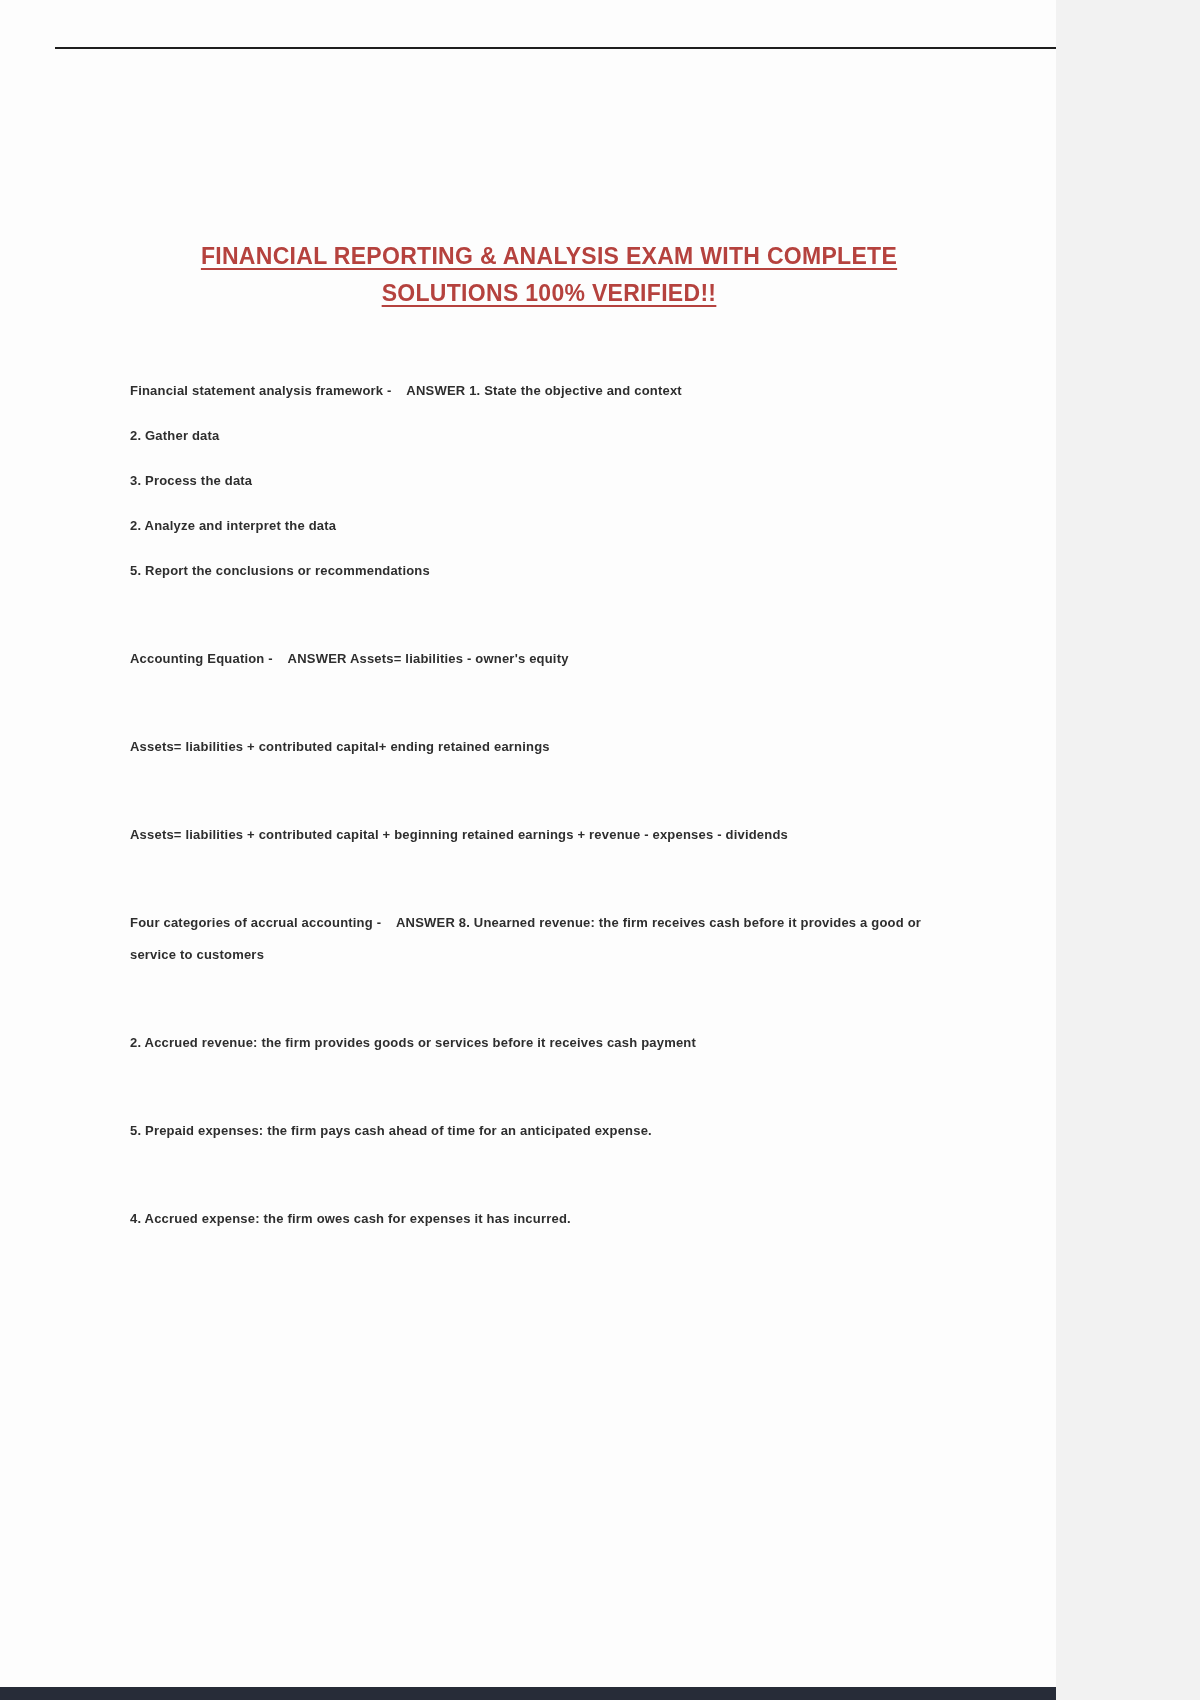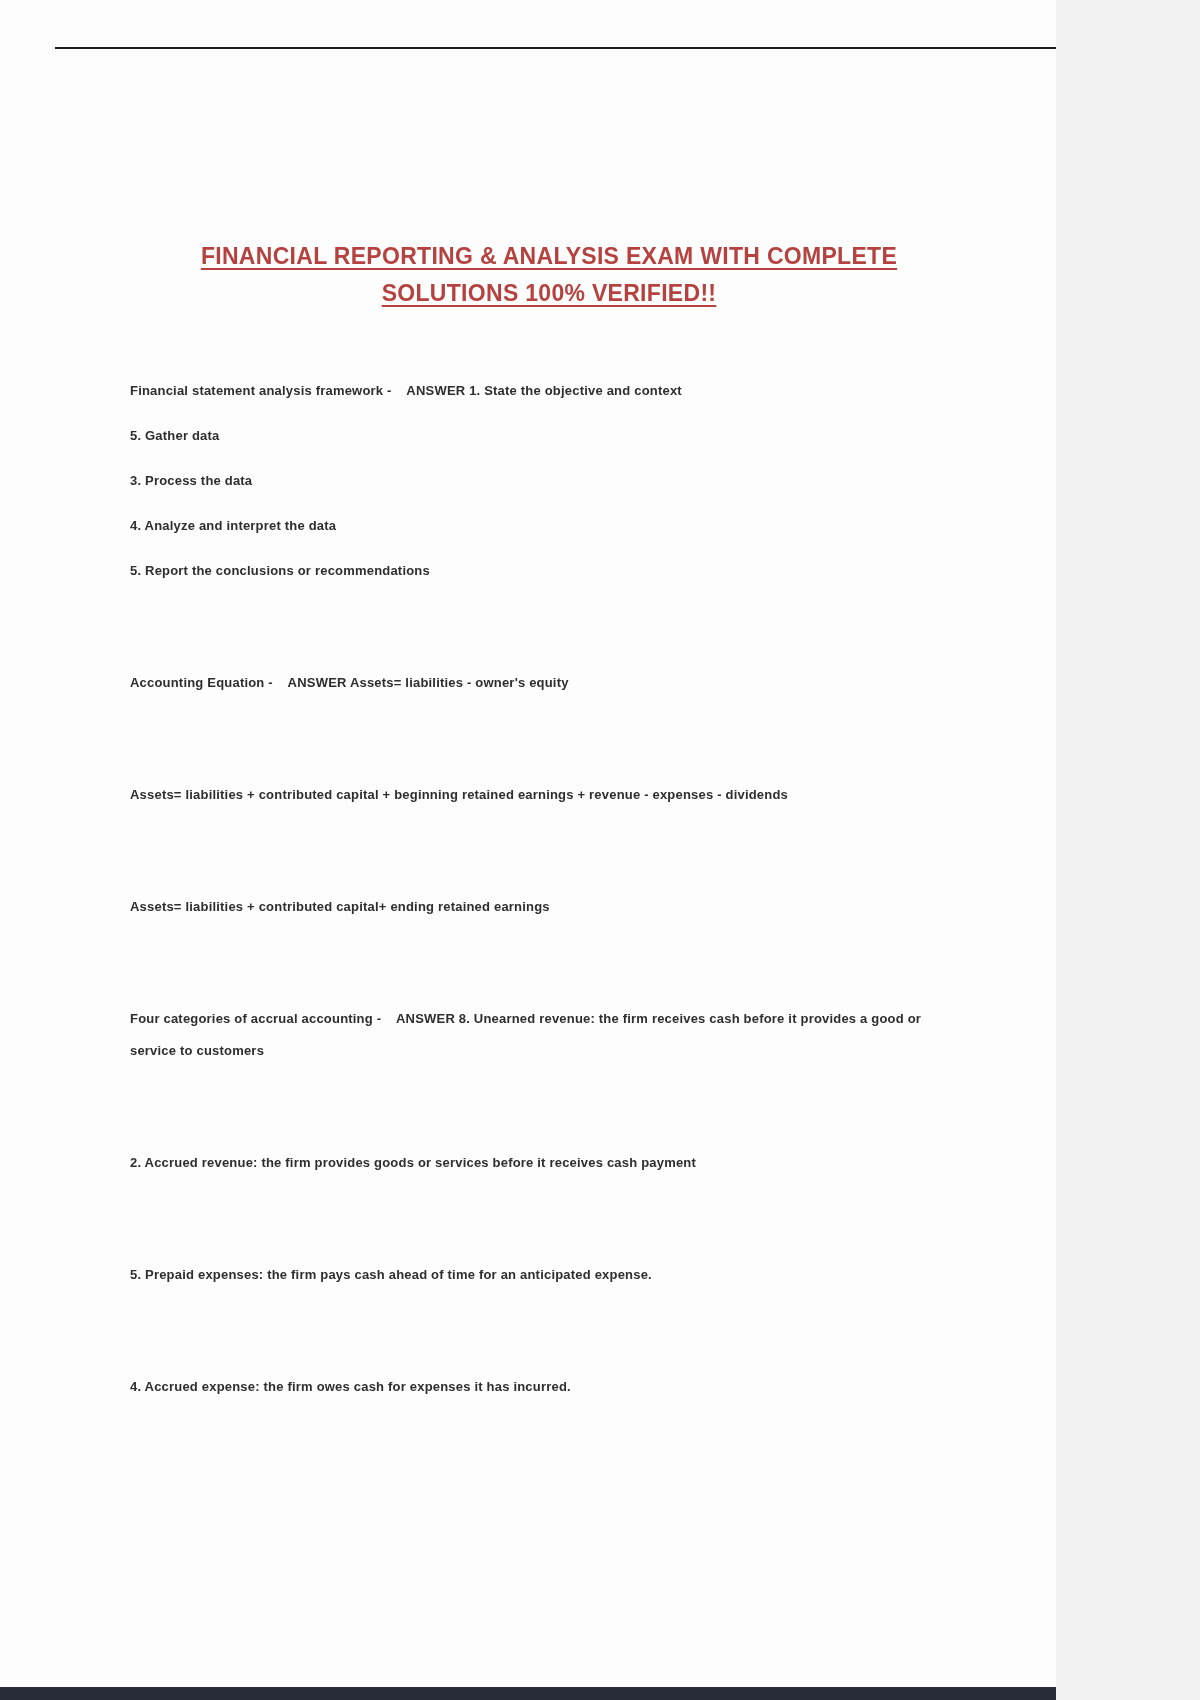--- a/index.html
+++ b/index.html
@@ -56,21 +56,21 @@
   .para {
     margin: 13px 0 0 0;
     color: var(--body-color);
     font-size: 13px;
     font-weight: bold;
     line-height: 32px;
     letter-spacing: 0.2px;
     white-space: pre-wrap;
   }
   .para.first { margin-top: 0; }
-  .para.gap-lg { margin-top: 80px; }
+  .para.gap-lg { margin-top: 56px; }
   .bottom-bar {
     position: absolute;
     left: 0;
     bottom: 0;
     width: 1200px;
     height: 13px;
     background: var(--bar-color);
   }
 </style>
 </head>
@@ -79,28 +79,28 @@
 <div class="page">
   <div class="top-rule"></div>
 
   <div class="content">
     <h1 class="title">
       <span class="title-line">FINANCIAL REPORTING &amp; ANALYSIS EXAM WITH COMPLETE</span>
       <span class="title-line">SOLUTIONS 100% VERIFIED!!</span>
     </h1>
 
     <p class="para first">Financial statement analysis framework -    ANSWER 1. State the objective and context</p>
-    <p class="para">5. Gather data</p>
+    <p class="para">2. Gather data</p>
     <p class="para">3. Process the data</p>
-    <p class="para">4. Analyze and interpret the data</p>
+    <p class="para">2. Analyze and interpret the data</p>
     <p class="para">5. Report the conclusions or recommendations</p>
 
     <p class="para gap-lg">Accounting Equation -    ANSWER Assets= liabilities - owner's equity</p>
+    <p class="para gap-lg">Assets= liabilities + contributed capital+ ending retained earnings</p>
     <p class="para gap-lg">Assets= liabilities + contributed capital + beginning retained earnings + revenue - expenses - dividends</p>
-    <p class="para gap-lg">Assets= liabilities + contributed capital+ ending retained earnings</p>
 
     <p class="para gap-lg">Four categories of accrual accounting -    ANSWER 8. Unearned revenue: the firm receives cash before it provides a good or service to customers</p>
     <p class="para gap-lg">2. Accrued revenue: the firm provides goods or services before it receives cash payment</p>
     <p class="para gap-lg">5. Prepaid expenses: the firm pays cash ahead of time for an anticipated expense.</p>
     <p class="para gap-lg">4. Accrued expense: the firm owes cash for expenses it has incurred.</p>
   </div>
 
   <div class="bottom-bar"></div>
 </div>
 

